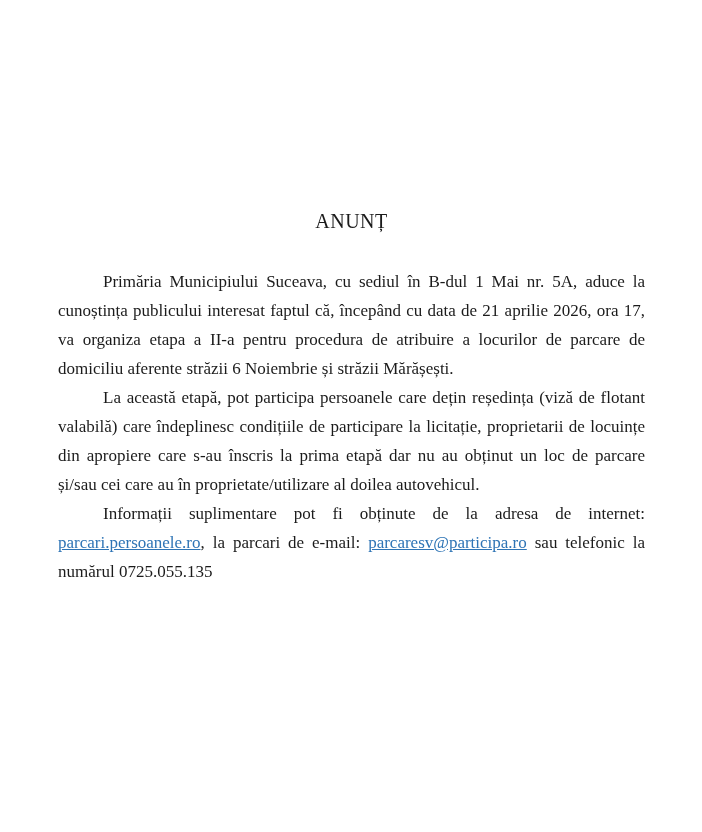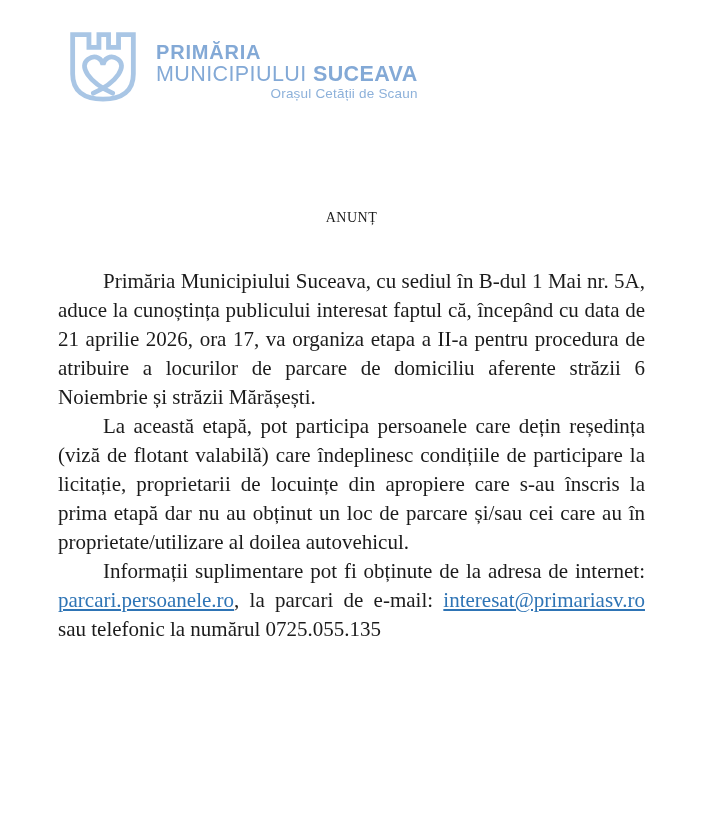--- a/index.html
+++ b/index.html
@@ -59,61 +59,50 @@
   }
 
   
   .doc-title {
     position: absolute;
     top: 210px;
     left: 58px;
     width: 587px;
     margin: 0;
     text-align: center;
-    font-size: 14px;
+    font-size: 20px;
     font-weight: normal;
     letter-spacing: 0.5px;
   }
   .doc-body {
     position: absolute;
     top: 267px;
     left: 58px;
     width: 587px;
   }
   .doc-body p {
     margin: 0;
-    font-size: 21px;
+    font-size: 17px;
     line-height: 29px;
     text-align: justify;
     text-indent: 45px;
   }
   a.doc-link {
     color: #2e74b5;
     text-decoration: underline;
     cursor: pointer;
   }
 </style>
 </head>
 <body>
 
 <div class="page">
 
-  <header class="logo">
-    <svg class="logo-icon" viewBox="0 0 100 108" aria-hidden="true">
-      <path d="M9,62 V9 H31 V26 H44.5 V9 H57.5 V26 H71 V9 H91 V62 C91,85 76,96 50,96 C24,96 9,85 9,62 Z" fill="none" stroke="#a9c6e5" stroke-width="6.5" stroke-linejoin="miter"></path>
-      <path d="M63,88 C30,73 17,51 30,42 C40,35 49,42 50,50 C51,42 60,35 70,42 C83,51 70,73 37,88" fill="none" stroke="#a9c6e5" stroke-width="6.5" stroke-linecap="round"></path>
-    </svg>
-    <div class="logo-text">
-      <div class="logo-line1">PRIMĂRIA</div>
-      <div class="logo-line2"><span>MUNICIPIULUI</span> <span class="bold">SUCEAVA</span></div>
-      <div class="logo-line3">Orașul Cetății de Scaun</div>
-    </div>
-  </header>
 
   <h1 class="doc-title">ANUNȚ</h1>
 
   <main class="doc-body">
     <p>Primăria Municipiului Suceava, cu sediul în B-dul 1 Mai nr. 5A, aduce la cunoștința publicului interesat faptul că, începând cu data de 21 aprilie 2026, ora 17, va organiza etapa a II-a pentru procedura de atribuire a locurilor de parcare de domiciliu aferente străzii 6 Noiembrie și străzii Mărășești.</p>
     <p>La această etapă, pot participa persoanele care dețin reședința (viză de flotant valabilă) care îndeplinesc condițiile de participare la licitație, proprietarii de locuințe din apropiere care s-au înscris la prima etapă dar nu au obținut un loc de parcare și/sau cei care au în proprietate/utilizare al doilea autovehicul.</p>
-    <p><span>Informații suplimentare pot fi obținute de la adresa de internet: </span><a class="doc-link">parcari.persoanele.ro</a><span>, la parcari de e-mail: </span><a class="doc-link">interesat@primariasv.ro</a><span> sau telefonic la numărul 0725.055.135</span></p>
+    <p><span>Informații suplimentare pot fi obținute de la adresa de internet: </span><a class="doc-link">parcari.persoanele.ro</a><span>, la parcari de e-mail: </span><a class="doc-link">parcaresv@participa.ro</a><span> sau telefonic la numărul 0725.055.135</span></p>
   </main>
 
 </div>
 
 </body></html>

